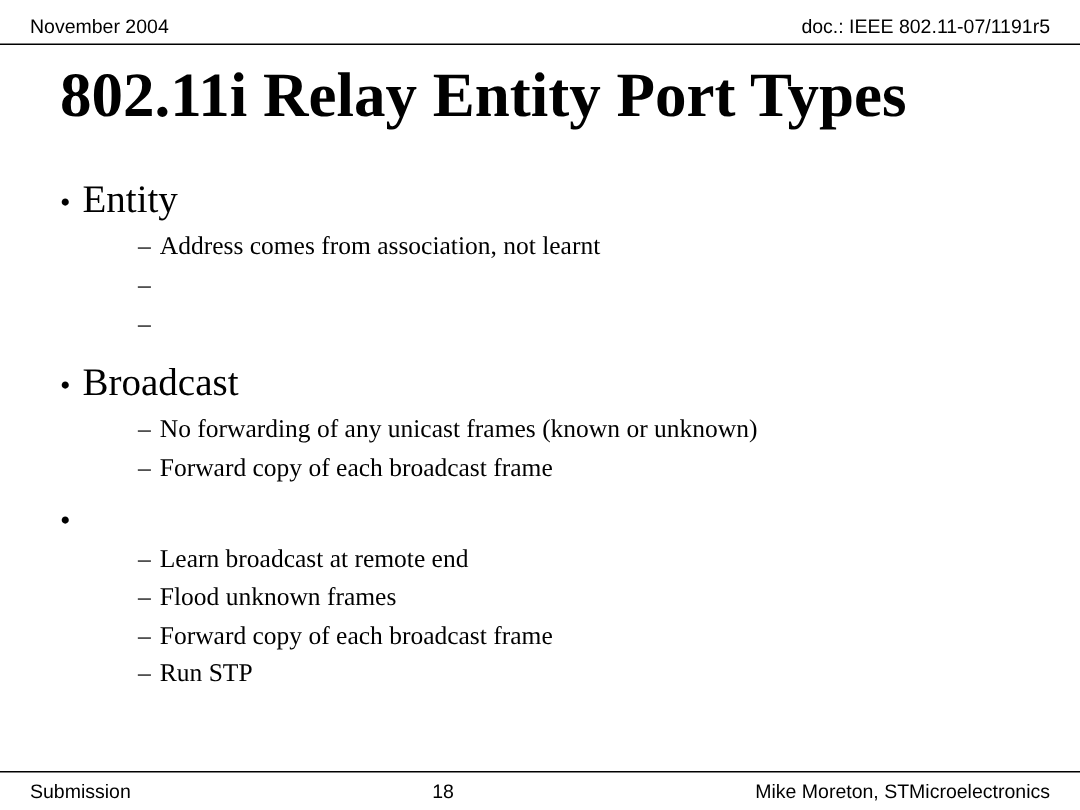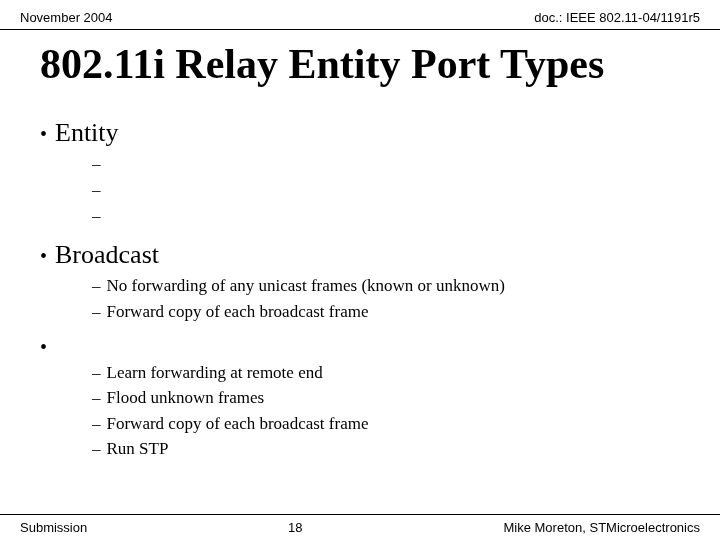--- a/index.html
+++ b/index.html
@@ -103,36 +103,37 @@
       font-family: Arial, sans-serif;
     }
   </style>
 </head>
 <body>
 
 <div class="slide">
 
   <div class="header">
     <span>November 2004</span>
-    <span>doc.: IEEE 802.11-04/1191r5</span>
+    <span>doc.: IEEE 802.11-07/1191r5</span>
   </div>
 
   <div class="content-area">
 
     <div class="slide-title">802.11i Relay Entity Port Types</div>
 
     <div id="bullets-container">
         <div class="bullet-section">
           <div class="bullet-main">
             <span class="bullet-dot">•</span>
             <span class="bullet-label">Entity</span>
           </div>
           <div class="sub-bullets">
             <div class="sub-bullet">
               <span class="sub-dash">–</span>
+              <span>Address comes from association, not learnt</span>
             </div>
             <div class="sub-bullet">
               <span class="sub-dash">–</span>
             </div>
             <div class="sub-bullet">
               <span class="sub-dash">–</span>
             </div>
           </div>
         </div>
         <div class="bullet-section">
@@ -151,21 +152,21 @@
             </div>
           </div>
         </div>
         <div class="bullet-section">
           <div class="bullet-main">
             <span class="bullet-dot">•</span>
           </div>
           <div class="sub-bullets">
             <div class="sub-bullet">
               <span class="sub-dash">–</span>
-              <span>Learn forwarding at remote end</span>
+              <span>Learn broadcast at remote end</span>
             </div>
             <div class="sub-bullet">
               <span class="sub-dash">–</span>
               <span>Flood unknown frames</span>
             </div>
             <div class="sub-bullet">
               <span class="sub-dash">–</span>
               <span>Forward copy of each broadcast frame</span>
             </div>
             <div class="sub-bullet">

